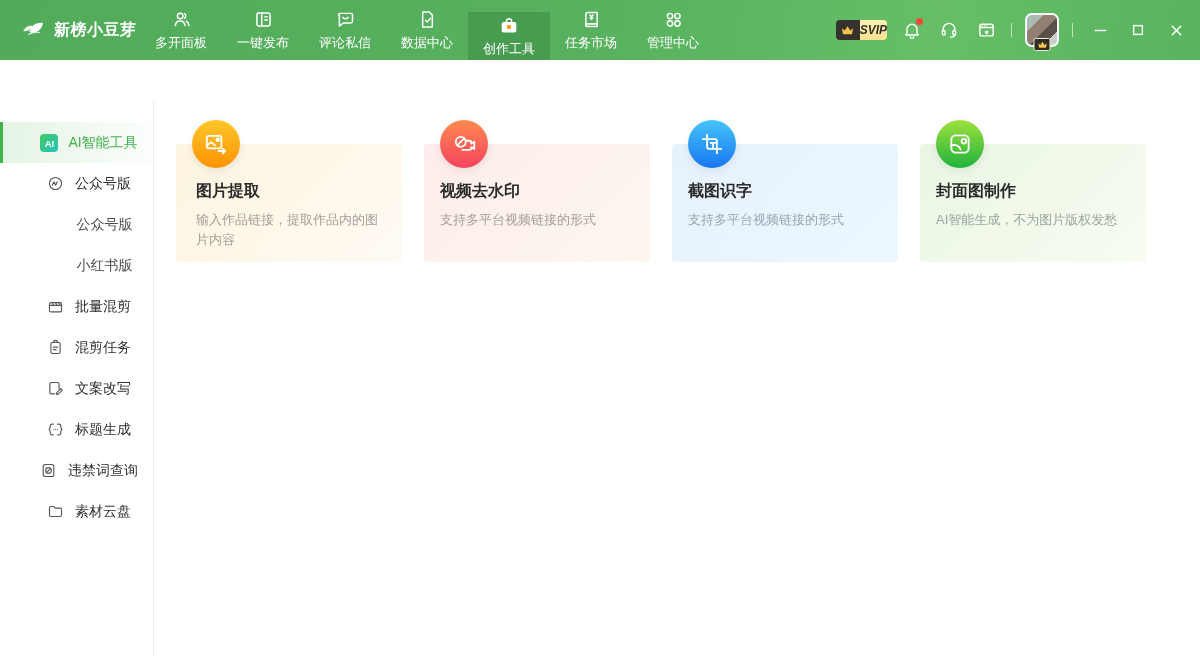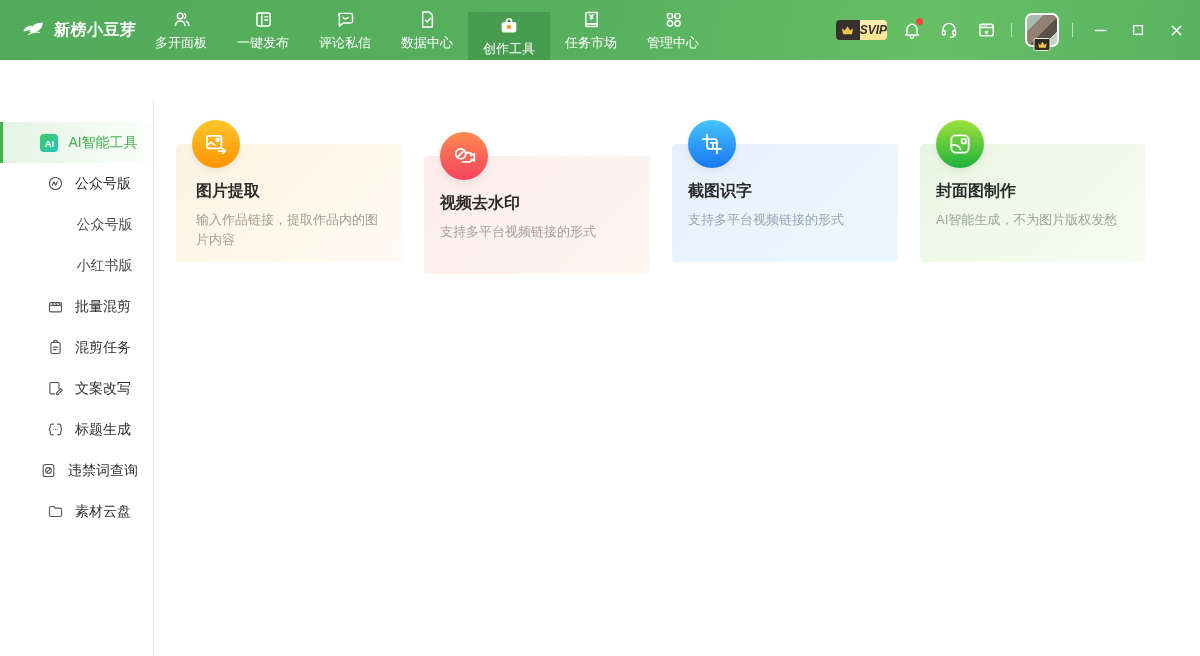--- a/index.html
+++ b/index.html
@@ -322,21 +322,21 @@
               <rect x="3.5" y="4.5" width="13.5" height="11.5" rx="2"></rect>
                 <circle cx="13.5" cy="8" r="1.2"></circle>
                 <path d="M3.5 13.5l4-3.2 3.6 3"></path>
                 <path d="M14.5 18.5h6m0 0l-2.2-2.2M20.5 18.5l-2.2 2.2"></path>
             </svg>
           </span>
           <div class="card-title">图片提取</div>
           <div class="card-desc">输入作品链接，提取作品内的图片内容</div>
         </div>
 
-        <div class="card" style="background: linear-gradient(135deg, rgb(253, 236, 235), rgb(253, 247, 240)); margin-top: 12px;">
+        <div class="card" style="background: linear-gradient(135deg, rgb(253, 236, 235), rgb(253, 247, 240));">
           <span class="card-icon" style="background: linear-gradient(rgb(255, 138, 80), rgb(244, 66, 95));">
             <svg width="26" height="26" viewBox="0 0 24 24" fill="none" stroke="#fff" stroke-width="1.7" stroke-linecap="round" stroke-linejoin="round">
               <path d="M13.5 9h3.5a1.6 1.6 0 0 1 1.6 1.6v.9l2.9-1.6v6.6l-2.9-1.6v.9a1.6 1.6 0 0 1-1.6 1.6h-6.5"></path>
                 <circle cx="9" cy="10" r="4.6"></circle>
                 <path d="M5.8 13.2l6.4-6.4"></path>
             </svg>
           </span>
           <div class="card-title">视频去水印</div>
           <div class="card-desc">支持多平台视频链接的形式</div>
         </div>

